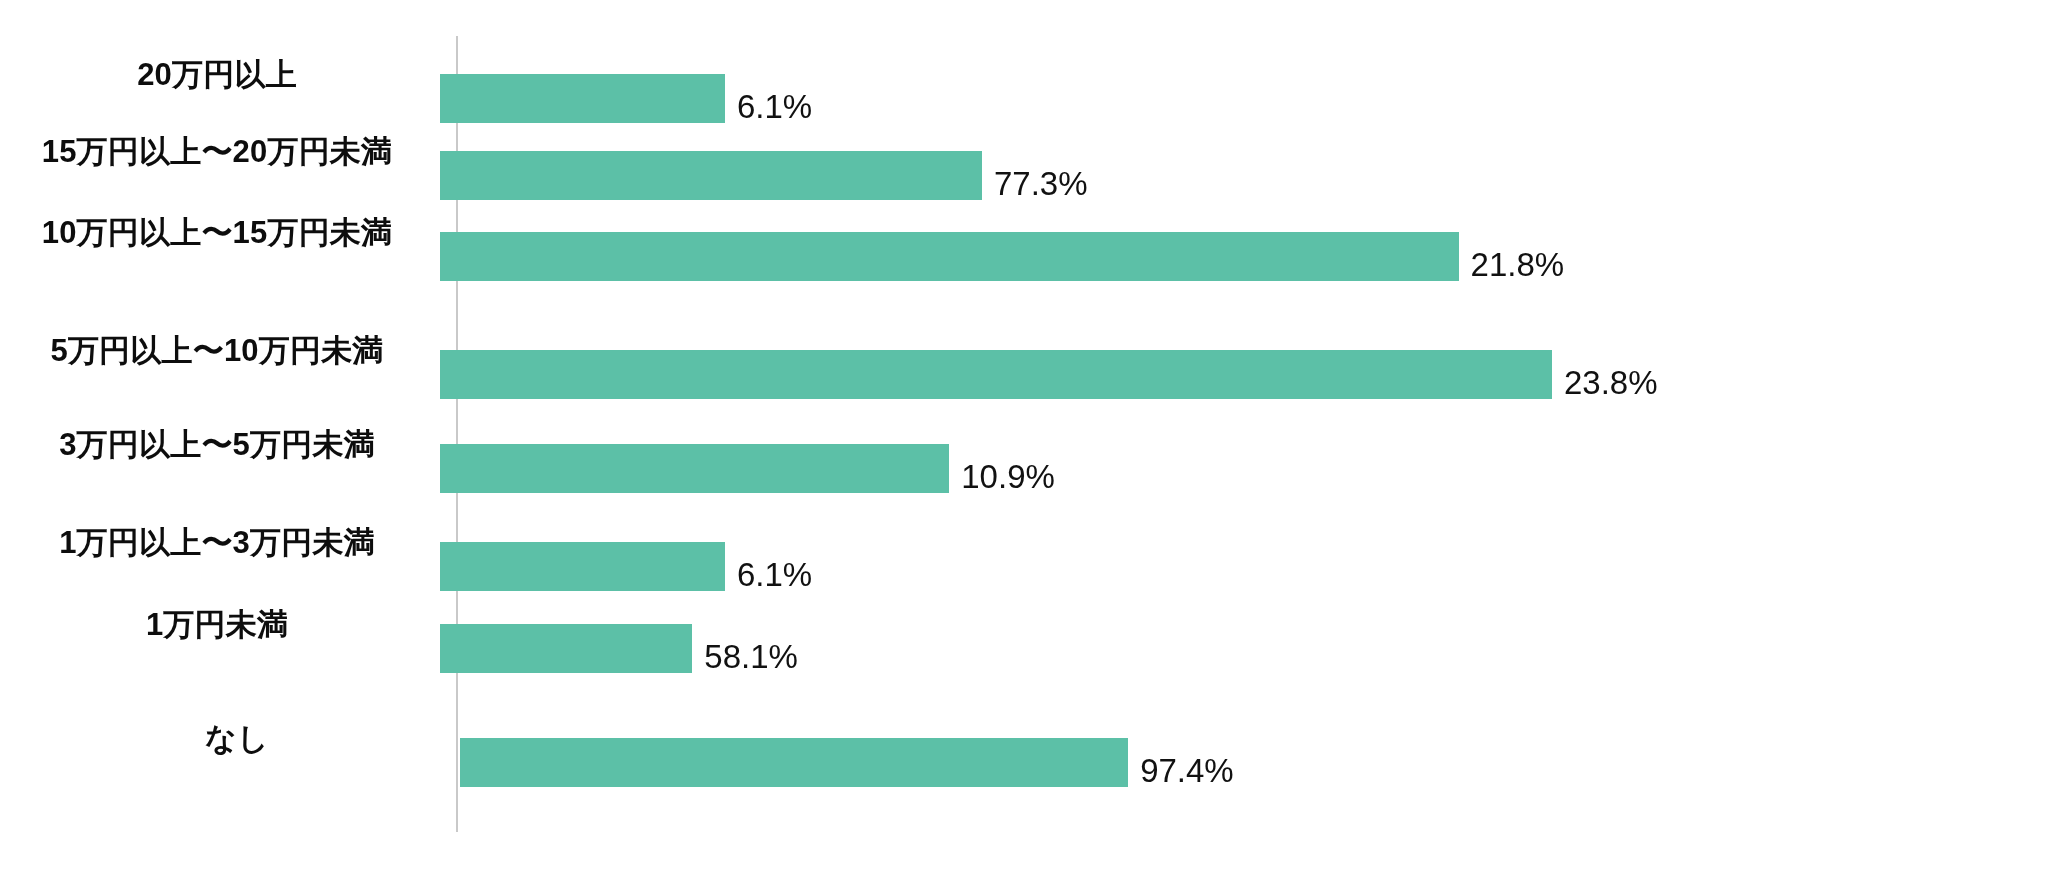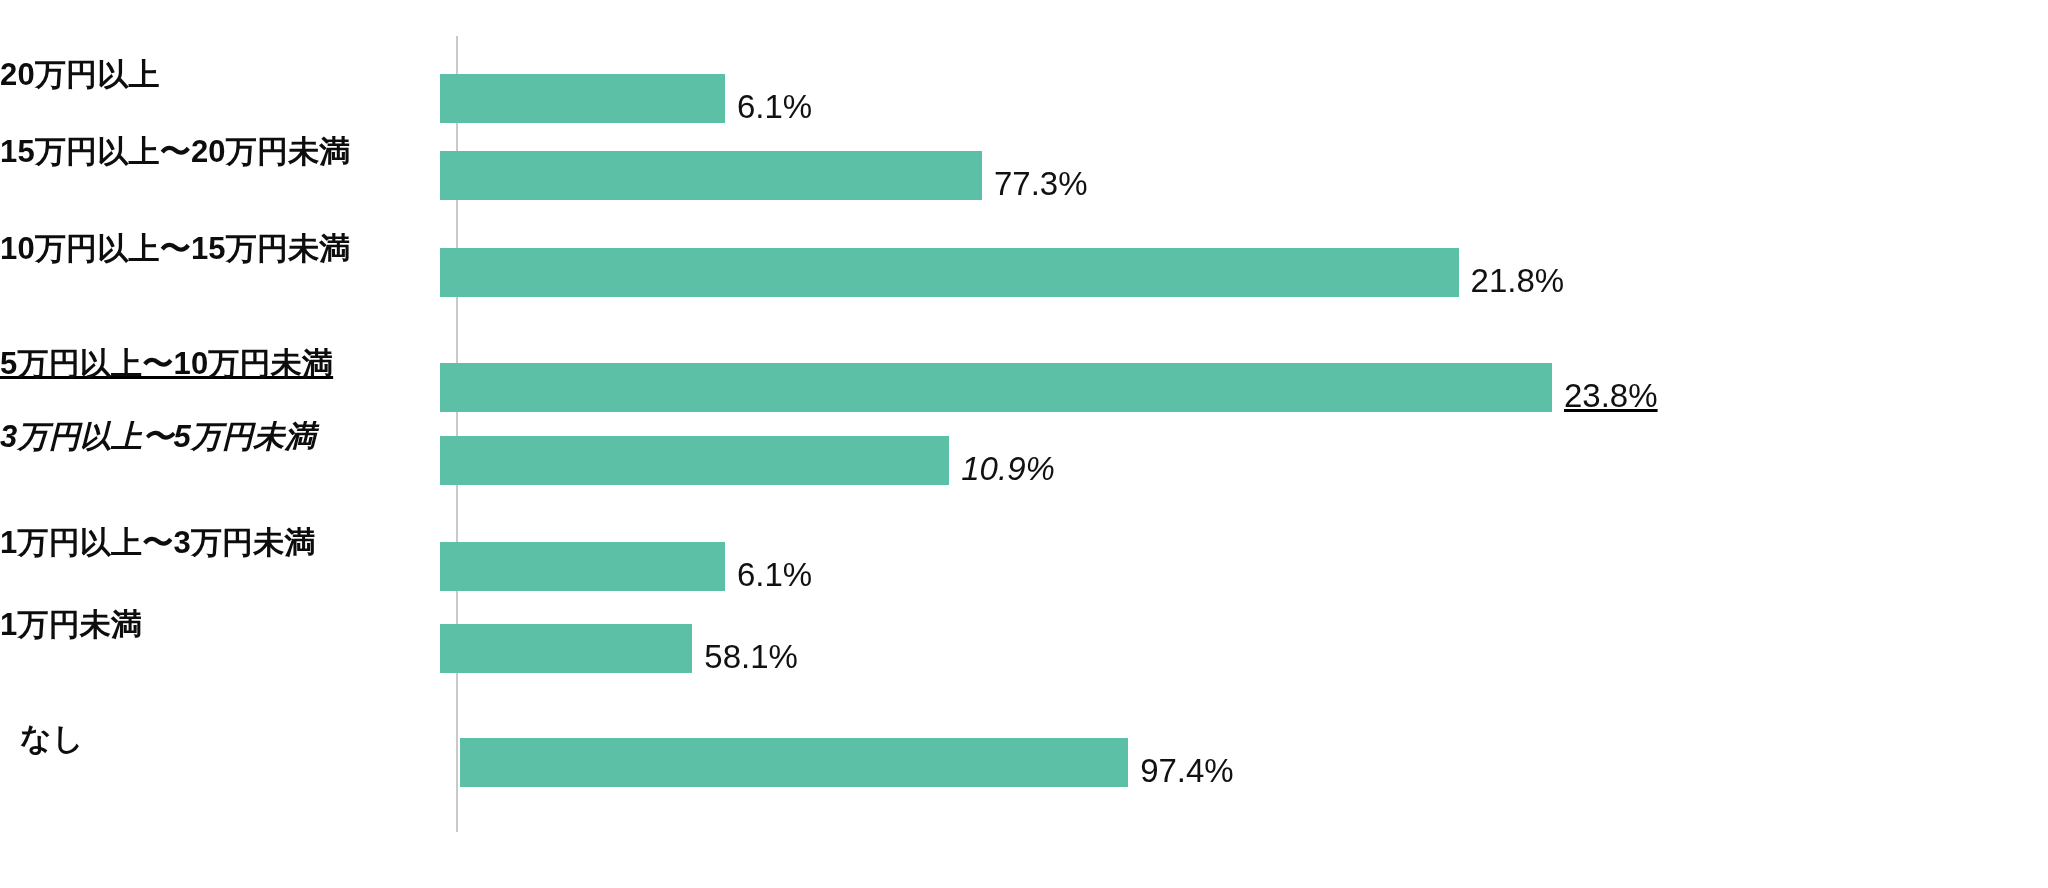--- a/index.html
+++ b/index.html
@@ -46,21 +46,21 @@
     left: 0;
     width: 2048px;
     height: 97px;
     display: flex;
     align-items: center;
   }
 
   .cat-label {
     width: 440px;
     flex: 0 0 440px;
-    text-align: left;
+    text-align: center;
     padding-right: 6px;
     box-sizing: border-box;
     font-size: 31px;
     font-weight: bold;
     color: #0d0d0d;
     letter-spacing: 0.2px;
     white-space: nowrap;
     line-height: 1;
   }
 
@@ -106,37 +106,37 @@
     </div>
 
     <div class="bar-row" style="top:103px;">
       <div class="cat-label">15万円以上〜20万円未満</div>
       <div class="bar-wrap">
         <div class="bar" style="width: 541.983px; background: rgb(92, 192, 167);"></div>
         <div class="value-label">77.3%</div>
       </div>
     </div>
 
-    <div class="bar-row" style="top:200px;">
+    <div class="bar-row" style="top:184px;">
       <div class="cat-label">10万円以上〜15万円未満</div>
       <div class="bar-wrap">
         <div class="bar" style="width: 1018.55px; background: rgb(92, 192, 167);"></div>
         <div class="value-label">21.8%</div>
       </div>
     </div>
 
-    <div class="bar-row" style="top:315px;text-decoration:underline;">
+    <div class="bar-row" style="top:302px;">
       <div class="cat-label">5万円以上〜10万円未満</div>
       <div class="bar-wrap">
         <div class="bar" style="width: 1112px; background: rgb(92, 192, 167);"></div>
         <div class="value-label">23.8%</div>
       </div>
     </div>
 
-    <div class="bar-row" style="top:388px;font-style:italic;">
+    <div class="bar-row" style="top:396px;">
       <div class="cat-label">3万円以上〜5万円未満</div>
       <div class="bar-wrap">
         <div class="bar" style="width: 509.277px; background: rgb(92, 192, 167);"></div>
         <div class="value-label">10.9%</div>
       </div>
     </div>
 
     <div class="bar-row" style="top:494px;">
       <div class="cat-label">1万円以上〜3万円未満</div>
       <div class="bar-wrap">

